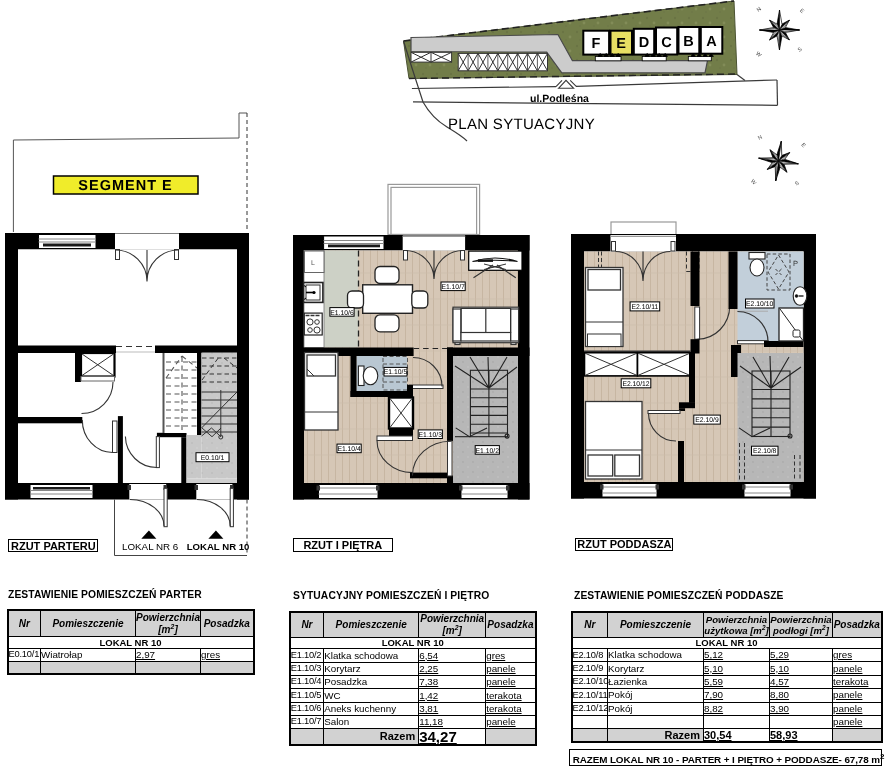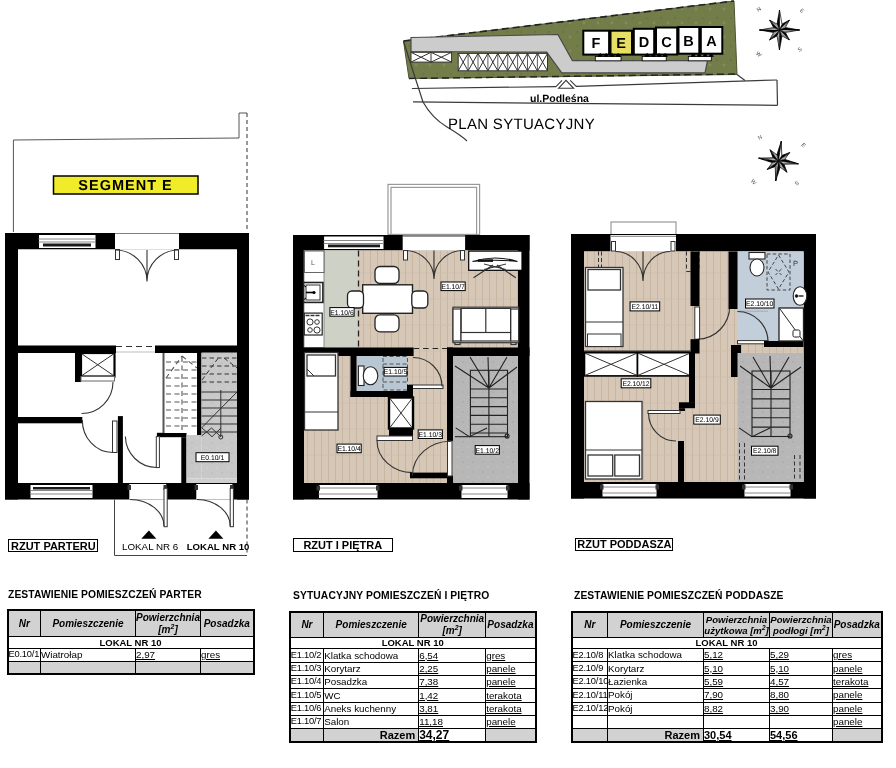--- a/index.html
+++ b/index.html
@@ -783,21 +783,21 @@
         </tr>
  <tr style="height:13.3px;">
           <td class="nm">E1.10/7</td>
           <td class="pm">Salon</td>
           <td class="ctr">11,18</td>
           <td class="ctr">panele</td>
         </tr>
  <tr style="height:13.2px;">
           <td class="gr"></td>
           <td class="gr" style="text-align:right;font-weight:bold;font-size:11px;padding-right:3px;">Razem</td>
-          <td class="ctr" style="font-weight:bold;font-size:12px;">34,27</td>
+          <td class="ctr" style="font-weight:bold;font-size:15px;">34,27</td>
           <td class="gr"></td>
         </tr>
 </tbody>
     </table>
 
 <div class="ttl" style="left:574px;top:589.5px;">ZESTAWIENIE POMIESZCZEŃ  PODDASZE</div>
 
 <table class="t" style="left:570.5px;top:611px;width:312px;border:2px solid #000;">
  <colgroup>
         <col style="width:36px">
@@ -856,19 +856,21 @@
           <td></td>
           <td></td>
           <td></td>
           <td></td>
           <td class="ctr">panele</td>
         </tr>
  <tr style="height:13px;">
           <td class="gr"></td>
           <td class="gr" style="text-align:right;font-weight:bold;font-size:11px;padding-right:3px;">Razem</td>
           <td class="ctr" style="font-weight:bold;font-size:11px;margin-left:16px;">30,54</td>
-          <td class="ctr" style="font-weight:bold;font-size:11px;">54,56</td>
+          <td class="ctr" style="font-weight:bold;font-size:11px;">58,93</td>
           <td class="gr"></td>
         </tr>
 </tbody>
     </table>
 
+<div style="position:absolute;left:568.7px;top:749.2px;width:308.5px;height:14.5px;border:1.5px solid #000;
+     font-size:9.9px;font-weight:bold;line-height:14.5px;padding-left:3px;letter-spacing:-0.1px;white-space:nowrap;">RAZEM LOKAL NR 10 - PARTER + I PIĘTRO + PODDASZE- 67,78 m<sup style="font-size:8px">2</sup></div>
 </div>
 
 </body></html>

